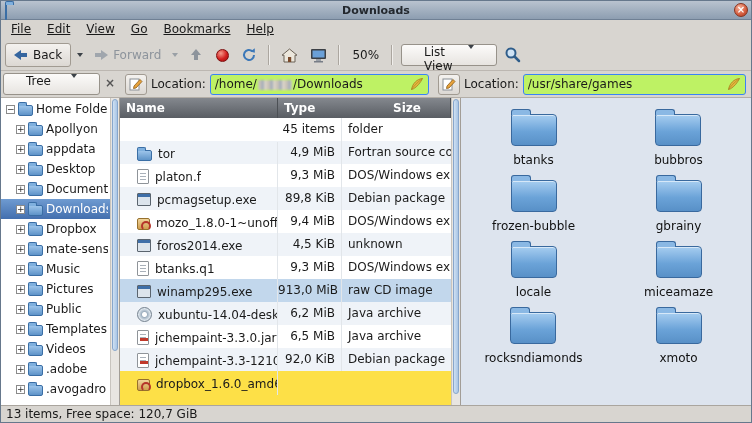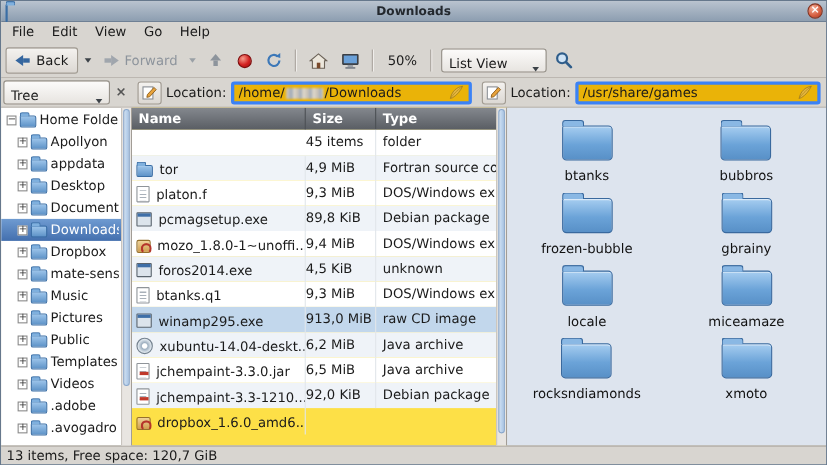--- a/index.html
+++ b/index.html
@@ -19,21 +19,21 @@
   .tb-title { font-weight: bold; font-size: 11px; color: #23282e; }
   .tb-icon { position: absolute; left: 4px; top: 4px; }
   .tb-close {
     position: absolute; right: 3px; top: 2px; width: 14px; height: 14px; border-radius: 8px;
     background: radial-gradient(circle at 35% 30%, #f6b29b, #d45c3e 60%, #a63b22);
     border: 1px solid #86331f; color: #fff; font-size: 10px; font-weight: bold;
     line-height: 12px; text-align: center; cursor: default;
   }
   .tb-close::before { content: "×"; }
   
-  .menubar { height: 20px; flex: none; display: flex; align-items: stretch; padding-left: 2px; background: #d8d5d0; }
+  .menubar { height: 20px; flex: none; display: flex; align-items: stretch; padding-left: 2px; background: #d8d5d0; text-decoration: underline; }
   .mitem { padding: 2px 8px 0 8px; font-size: 12px; }
   
   .toolbar {
     height: 31px; flex: none; display: flex; align-items: center; gap: 2px; padding: 2px 4px;
     background: #d8d5d0; border-bottom: 1px solid #bcb7b1;
   }
   .tbtn { height: 24px; min-width: 24px; display: flex; align-items: center; justify-content: center; gap: 5px; padding: 0 4px; border-radius: 3px; border: 1px solid transparent; }
   .tbtn.raised { background: linear-gradient(180deg,#f4f2ef,#dcd8d3); border-color: #a19b92; padding: 0 8px; }
   .tlabel { font-size: 12px; }
   .tlabel.gray { color: #8d949c; }
@@ -47,38 +47,38 @@
   .arr.up { width:10px; height:12px; }
   .arr.up::before { left:0; top:0; border:5px solid transparent; border-top:0; border-bottom:6px solid #8d949c; }
   .arr.up::after  { left:3px; top:6px; width:4px; height:5px; background:#8d949c; }
   .chev { width:0; height:0; border-left:3px solid transparent; border-right:3px solid transparent; border-top:4px solid #3c4248; display:inline-block; }
   .chev.gray { border-top-color:#9aa0a6; }
   .stop-dot { width:13px; height:13px; border-radius:50%; border:1px solid #7e0d0d;
     background: radial-gradient(circle at 35% 30%, #f59a8a, #d22020 55%, #9c1010); display:inline-block; }
   .sep { width: 2px; height: 20px; border-left: 1px solid #aba69f; border-right: 1px solid #f0eeeb; margin: 0 4px; }
   .zoom-label { padding: 0 6px; font-size: 12px; }
   .combo {
-    height: 22px; display: flex; align-items: flex-end; justify-content: space-between; gap: 8px;
-    padding: 0 6px; border: 1px solid #97928a; border-radius: 3px;
+    height: 22px; display: flex; align-items: flex-start; justify-content: space-between; gap: 8px;
+    padding: 0 22px; border: 1px solid #97928a; border-radius: 3px;
     background: linear-gradient(180deg,#fcfbfa,#e7e4e0); font-size: 12px;
   }
   .view-combo { width: 96px; margin-left: 2px; }
   
   .loc-row { height: 27px; flex: none; display: flex; align-items: center; background: #d8d5d0; border-bottom: 1px solid #b3aea7; }
   .loc-side { width: 119px; flex: none; display: flex; align-items: center; gap: 2px; padding: 0 2px; }
   .tree-combo { flex: 1; }
   .side-close { width: 16px; height: 16px; text-align: center; line-height: 14px; color: #555; font-weight: bold; font-size: 12px; }
   .side-close::before { content: "×"; }
   .loc-mid { width: 313px; flex: none; display: flex; align-items: center; gap: 4px; padding: 0 4px 0 5px; }
   .loc-right { flex: 1; display: flex; align-items: center; gap: 4px; padding: 0 5px; }
   .edit-btn { width: 22px; height: 21px; flex: none; display: flex; align-items: center; justify-content: center;
     background: linear-gradient(180deg,#f4f2ef,#dcd8d3); border: 1px solid #a19b92; border-radius: 3px; }
   .loc-label { font-size: 12px; flex: none; }
   .loc-input {
-    flex: 1; height: 21px; background: #eab308; border: 3px solid #3b82f6; border-radius: 3px;
+    flex: 1; height: 21px; background: #bef264; border: 1px solid #3b82f6; border-radius: 3px;
     display: flex; align-items: center; padding: 0 4px; overflow: hidden;
   }
   .loc-text { flex: 1; white-space: nowrap; overflow: hidden; font-size: 12px; }
   .masked { display: inline-block; width: 34px; height: 10px; vertical-align: middle; margin: 0 1px; border-radius: 1px;
     background: repeating-linear-gradient(90deg,#c9c2b8 0 3px,#a8b0ba 3px 6px,#d9d3c7 6px 9px); filter: blur(1px); }
   
   .content { flex: 1; display: flex; min-height: 0; }
   .sidebar { width: 119px; flex: none; display: flex; background: #fff; border-right: 1px solid #a29d96; }
   .tree { flex: 1; overflow: hidden; padding-top: 1px; }
   .trow { display: flex; align-items: center; height: 20px; gap: 3px; padding-right: 2px; white-space: nowrap; overflow: hidden; }
@@ -99,23 +99,23 @@
   .list { flex: 1; display: flex; flex-direction: column; overflow: hidden; }
   .list-header { display: flex; height: 20px; flex: none;
     background: linear-gradient(180deg,#84888e,#595d63); color: #fff; font-weight: bold; font-size: 12px; }
   .hc { padding: 3px 6px; border-right: 1px solid #4c5055; white-space: nowrap; overflow: hidden; }
   .h-name { width: 158px; }
   .h-size { width: 64px; }
   .h-type { flex: 1; border-right: none; }
   .frow { display: flex; align-items: center; height: 23px; flex: none; background: #fff; }
   .frow.alt { background: #eff3f8; }
   .frow.sel { background: #c2d7ec; }
-  .c-name { width: 158px; display: flex; align-items: center; gap: 6px; padding-left: 4px;
+  .c-name { width: 158px; display: flex; align-items: center; gap: 6px; padding-left: 17px;
     overflow: hidden; white-space: nowrap; border-right: 1px solid #e2e6ea; height: 100%; margin-top: 48px; }
-  .c-size { width: 64px; padding-right: 6px; border-right: 1px solid #e2e6ea;
+  .c-size { width: 64px; text-align: right; padding-right: 6px; border-right: 1px solid #e2e6ea;
     height: 100%; line-height: 23px; white-space: nowrap; }
   .c-type { flex: 1; padding-left: 6px; overflow: hidden; white-space: nowrap; height: 100%; line-height: 23px; }
   
   .pg { flex:none; width: 12px; height: 15px; background: #fff; border: 1px solid #8f9499; border-radius: 1px; position: relative; }
   .pg::after { content:''; position:absolute; left:2px; right:2px; top:3px; height:9px;
     background: repeating-linear-gradient(180deg,#a9b1ba 0 1px, transparent 1px 3px); }
   .pg.jar::before { content:''; position:absolute; left:2px; top:7px; width:8px; height:3px; background:#c0392b; z-index:1; }
   .exe { flex:none; width: 14px; height: 13px; background: #dce4ec; border: 1px solid #5a646e; border-radius: 1px; position: relative; }
   .exe::before { content:''; position:absolute; top:0; left:0; right:0; height:3px; background:#3f6fa8; }
   .deb { flex:none; width: 13px; height: 12px; margin-top: 2px; position: relative;
@@ -151,20 +151,21 @@
     <span class="tb-icon"><span class="fold-s" style="transform:scale(.75);margin-top:0"></span></span>
     <span class="tb-title">Downloads</span>
     <span class="tb-close"></span>
   </div>
 
   <div class="menubar" id="menubar">
       <div class="mitem">File</div>
       <div class="mitem">Edit</div>
       <div class="mitem">View</div>
       <div class="mitem">Go</div>
+      <div class="mitem">Bookmarks</div>
       <div class="mitem">Help</div>
     </div>
 
   <div class="toolbar">
     <div class="tbtn raised">
       <span class="arr left"></span>
       <span class="tlabel">Back</span>
     </div>
     <div class="tbtn" style="min-width:14px;padding:0 2px">
         <span class="chev"></span>
@@ -355,22 +356,22 @@
           </div>
         </div>
       <div class="vscroll">
           <div class="vthumb" style="top:1px;height:82%"></div>
         </div>
     </div>
     <div class="midpane">
       <div class="list">
         <div class="list-header">
           <div class="hc h-name">Name</div>
+          <div class="hc h-type">Type</div>
           <div class="hc h-size">Size</div>
-          <div class="hc h-type">Type</div>
         </div>
         <div id="rows">
             <div class="frow">
               <div class="c-name">
                 <span class="fold-s"></span>
                 <span class="fname">tor</span>
               </div>
               <div class="c-size">45 items</div>
               <div class="c-type">folder</div>
             </div>

